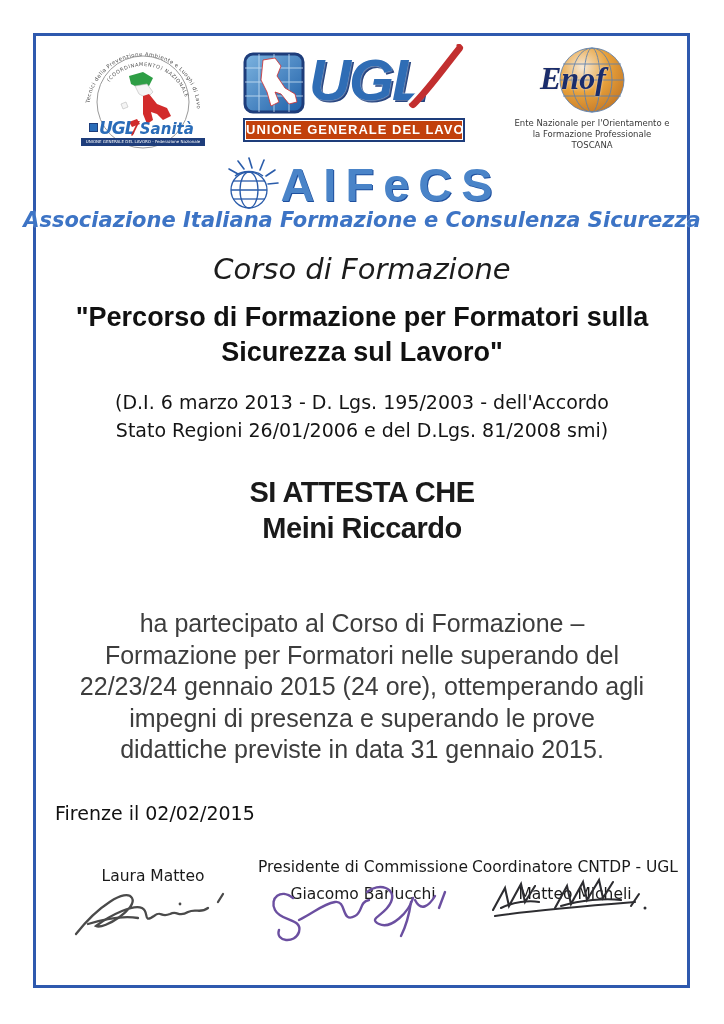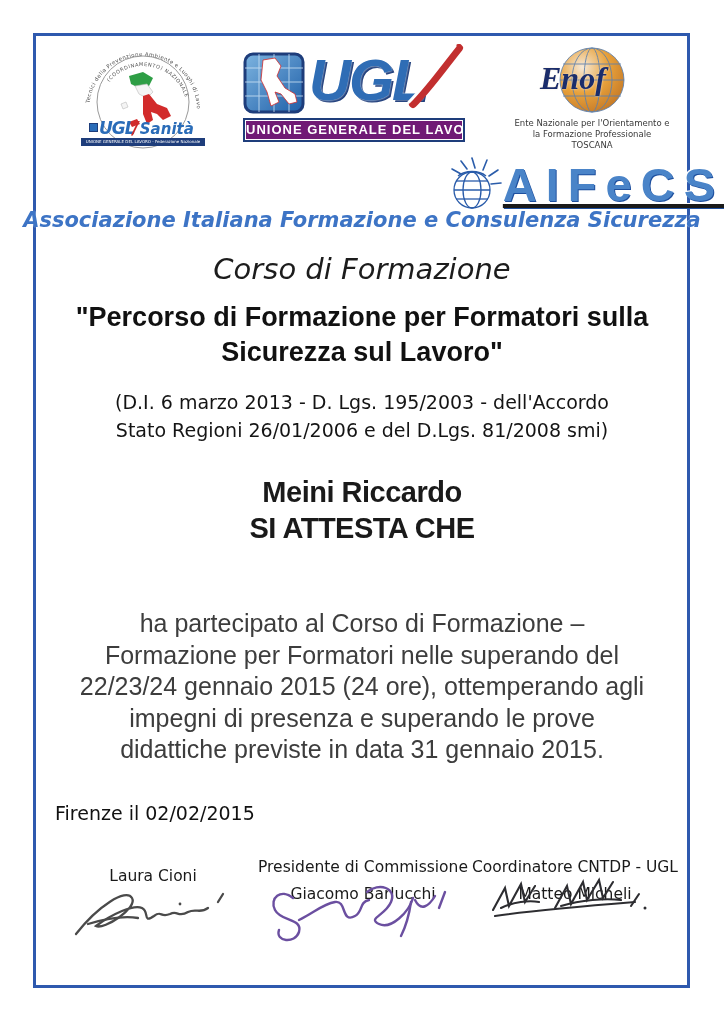--- a/index.html
+++ b/index.html
@@ -18,35 +18,35 @@
   .sanita-wordmark .ugl { font-size:17px; letter-spacing:-1px; }
   .sanita-wordmark .slash { color:#cc2a2a; font-size:17px; margin:0 1px 0 -2px; }
   .sanita-wordmark .sanita { font-size:15px; }
   .sanita-banner { position:absolute; left:8px; top:92px; width:124px; height:8px; background:#1e3d7b;
                    color:#ffffff; font-size:4px; line-height:8px; text-align:center; white-space:nowrap; overflow:hidden; }
 
   .logo-ugl { position:absolute; left:243px; top:52px; width:222px; height:100px; }
   .ugl-big { position:absolute; left:66px; top:-6px; font-family:"Liberation Sans", sans-serif;
              font-size:58px; font-weight:bold; font-style:italic; color:#2f6db5; letter-spacing:-2px;
              text-shadow:0 0 2px #ffffff, 2px 2px 0 #1e3d7b; }
-  .ugl-banner { position:absolute; left:0; top:66px; width:222px; height:24px; background:#701a75;
+  .ugl-banner { position:absolute; left:0; top:66px; width:222px; height:24px; background:#c2410c;
                 border:2px solid #1e3d7b; }
   .ugl-banner-inner { width:100%; height:100%; border:1px solid #ffffff; color:#ffffff;
                       font-family:"Liberation Sans", sans-serif; font-weight:bold; font-size:13px;
                       line-height:18px; text-align:center; letter-spacing:1px; white-space:nowrap; }
 
   .logo-enof { position:absolute; left:512px; top:46px; width:160px; height:108px; text-align:center; }
   .enof-word { position:absolute; left:28px; top:14px; font-family:"Liberation Serif", serif;
                font-style:italic; font-weight:bold; font-size:32px; color:#1b2d6b;
                text-shadow:0 0 2px #f3e6d2; }
   .enof-caption { position:absolute; left:0; top:72px; width:160px; font-size:8.5px; line-height:11px;
                   color:#3a3a3a; }
 
   .logo-aifecs { position:absolute; left:0; top:156px; width:724px; text-align:center; }
-  .aifecs-row { display:flex; justify-content:flex-end; align-items:center; gap:0;text-decoration:underline; }
+  .aifecs-row { display:flex; justify-content:center; align-items:center; gap:0; }
   .aifecs-word { font-family:"Liberation Sans", sans-serif; font-weight:bold; font-size:47px;
                  color:#4a84c8; letter-spacing:9px; text-shadow:1px 1px 0 #1e4f9e, -1px -1px 0 #ffffff; }
   .aifecs-sub { margin-top:-4px; font-size:21px; font-weight:bold; font-style:italic; color:#3d74c5;
                 text-shadow:0 0 1px #ffffff; }
 
   
   .course-label { position:absolute; left:0; top:252px; width:724px; text-align:center;
                   font-size:29px; color:#1c1c1c;font-style:italic; }
   .course-title { position:absolute; left:62px; top:300px; width:600px; text-align:center;
                   font-family:"Liberation Sans", sans-serif; font-weight:bold; font-size:27px;
@@ -187,37 +187,37 @@
 </div>
 
 <div class="course-label">Corso di Formazione</div>
 <div class="course-title">"Percorso di Formazione per Formatori sulla Sicurezza sul Lavoro"</div>
 <div class="regulations">
   <div>(D.I. 6 marzo 2013 - D. Lgs. 195/2003 - dell'Accordo</div>
   <div>Stato Regioni 26/01/2006 e del D.Lgs. 81/2008 smi)</div>
 </div>
 
 <div class="attest">
+  <div>SI ATTESTA CHE</div>
   <div>Meini Riccardo</div>
-  <div>SI ATTESTA CHE</div>
 </div>
 <div class="attest-body">
   <div>ha partecipato al Corso di Formazione –</div>
   <div>Formazione per Formatori nelle superando del</div>
   <div>22/23/24 gennaio 2015 (24 ore), ottemperando agli</div>
   <div>impegni di presenza e superando le prove</div>
   <div>didattiche previste in data 31 gennaio 2015.</div>
 </div>
 
 <div class="place-date">Firenze il 02/02/2015</div>
 
 <div class="sig-row">
 
   <div class="sig-col sig-col-1">
-    <div class="name">Laura Cioni</div>
+    <div class="name">Laura Matteo</div>
     <svg class="signature" width="170" height="72" viewBox="0 0 170 72">
       <g stroke="#4a4a4a" stroke-width="2.3" fill="none" stroke-linecap="round">
         <path d="M8 62 C 30 34, 58 16, 64 26 C 70 36, 36 58, 28 54 C 44 42, 66 32, 74 36 C 82 40, 74 52, 86 44 C 94 38, 92 46, 102 42 C 110 38, 110 46, 120 40 C 128 36, 132 42, 140 36"></path>
         <path d="M20 52 C 40 46, 58 44, 70 46"></path>
         <path d="M150 30 l5 -8"></path>
       </g>
       <circle cx="112" cy="32" r="1.4" fill="#4a4a4a"></circle>
     </svg>
   </div>
 

